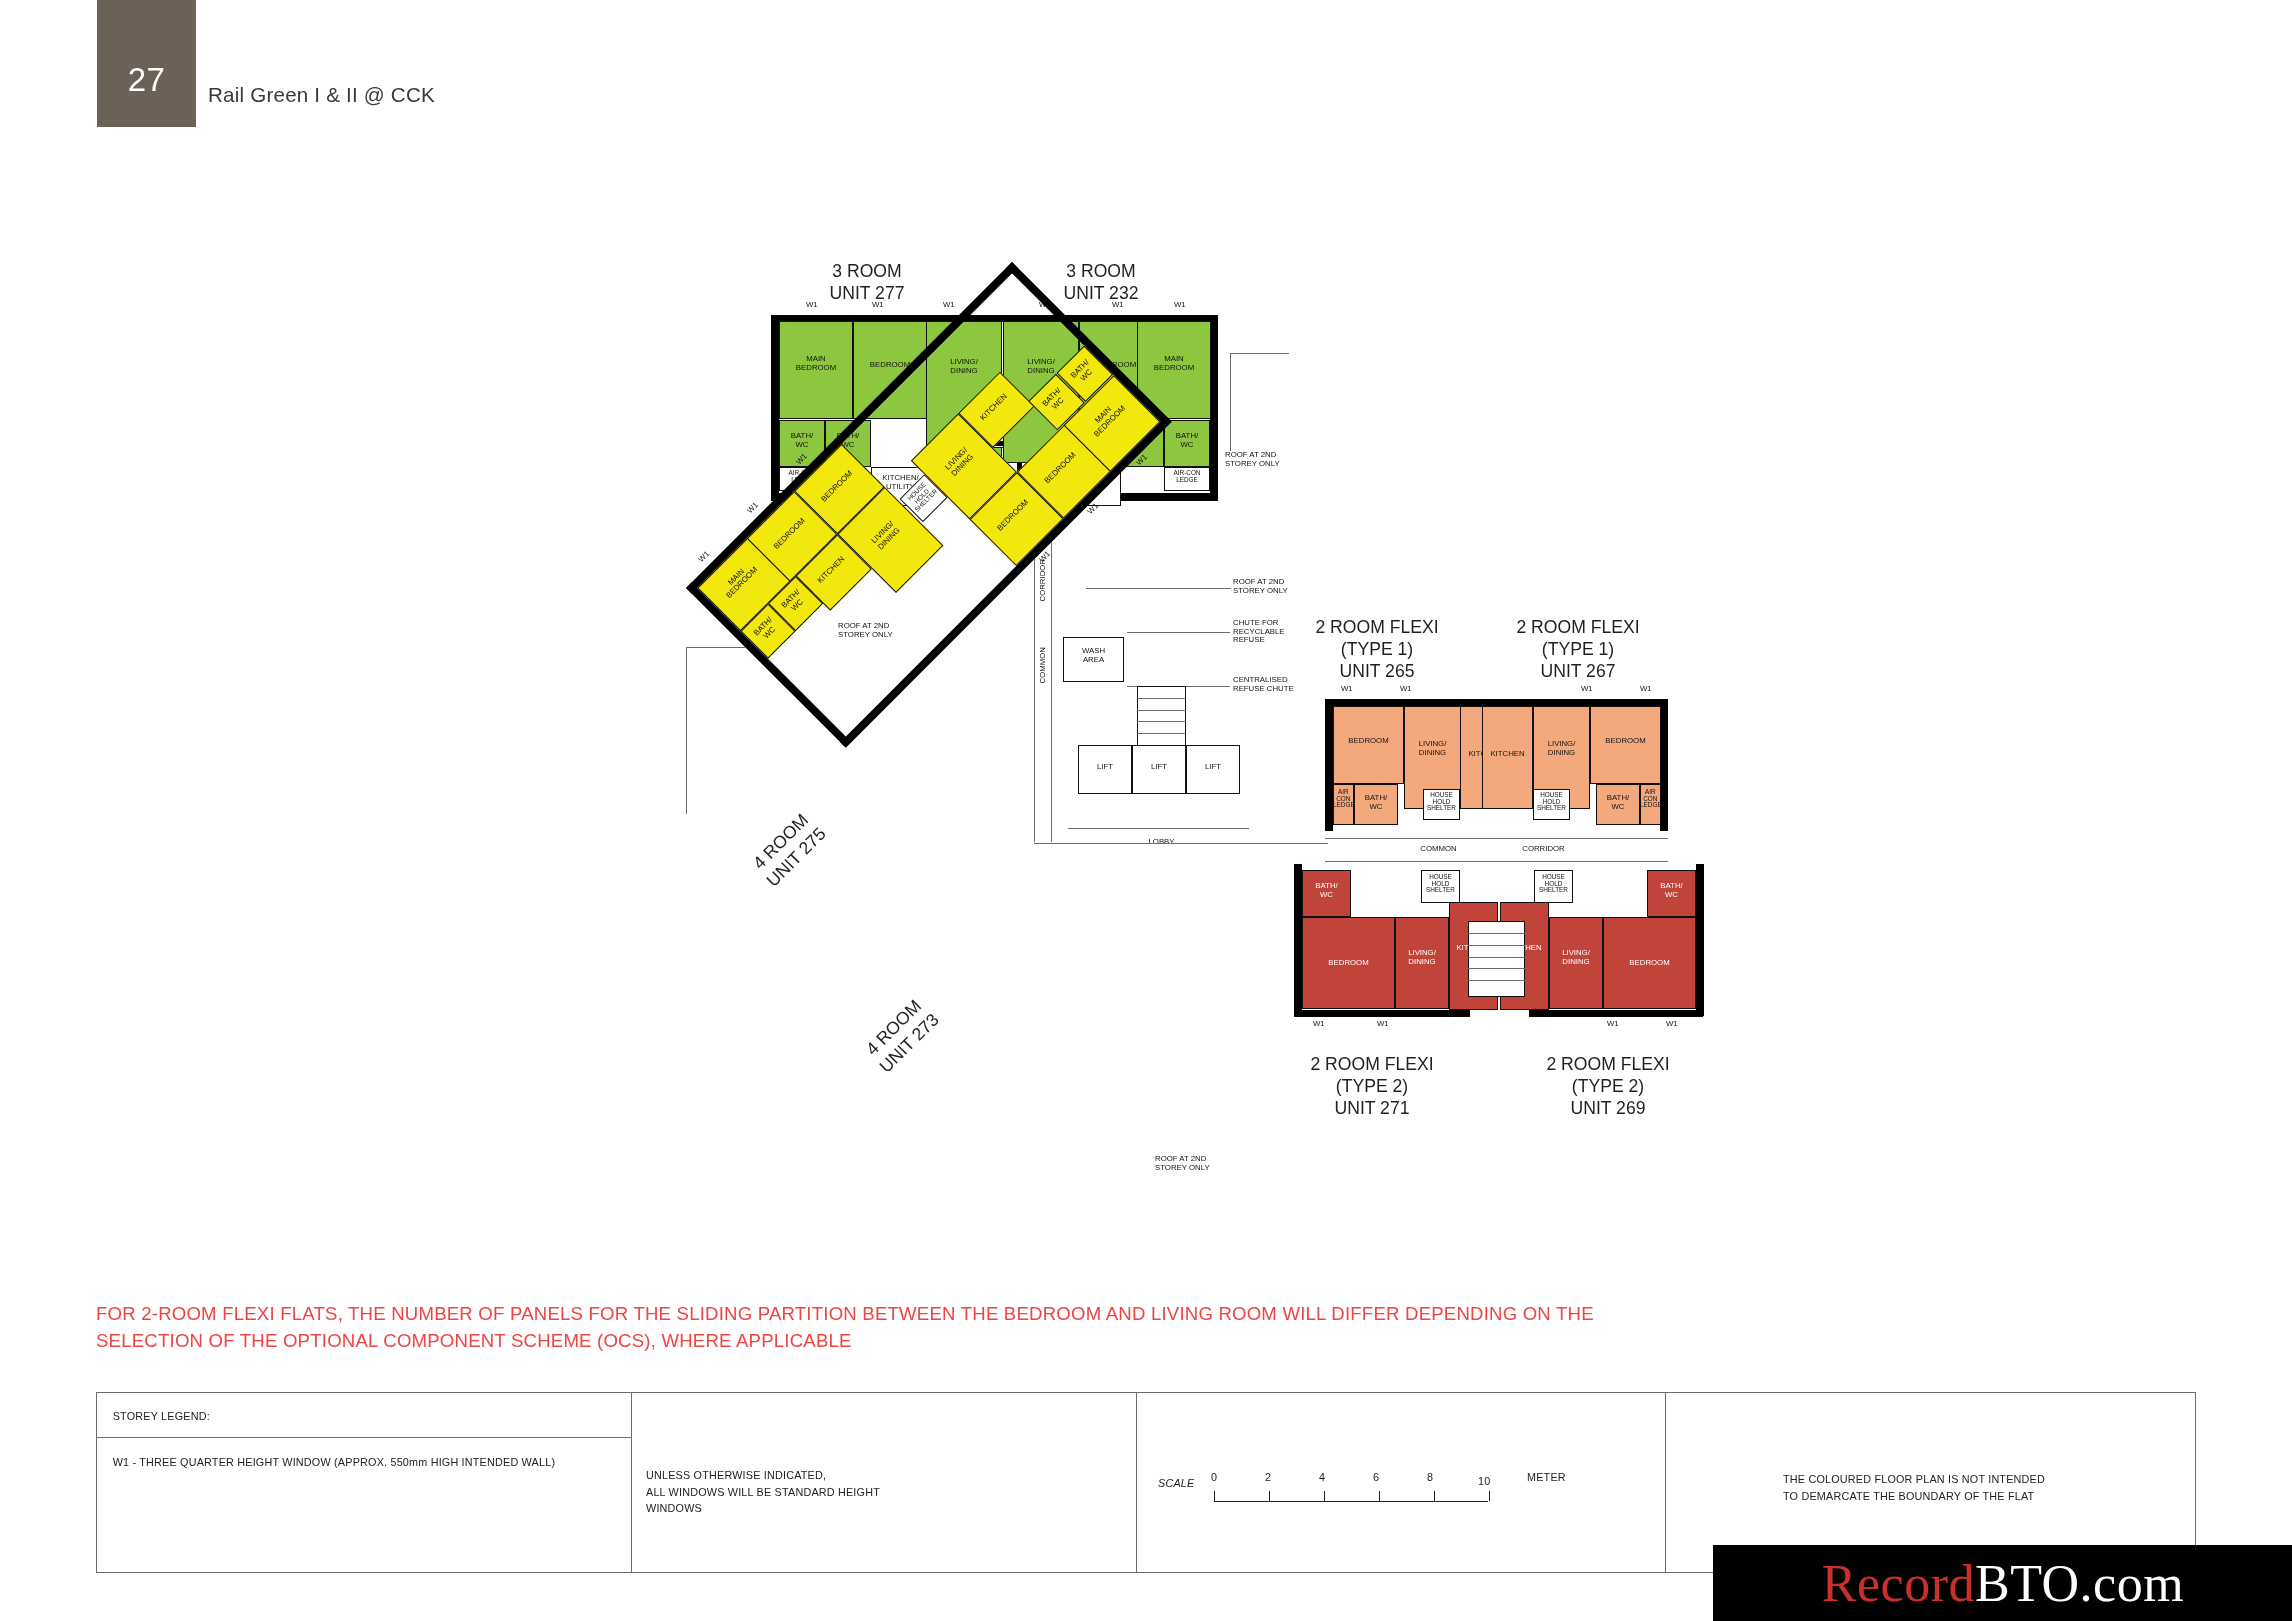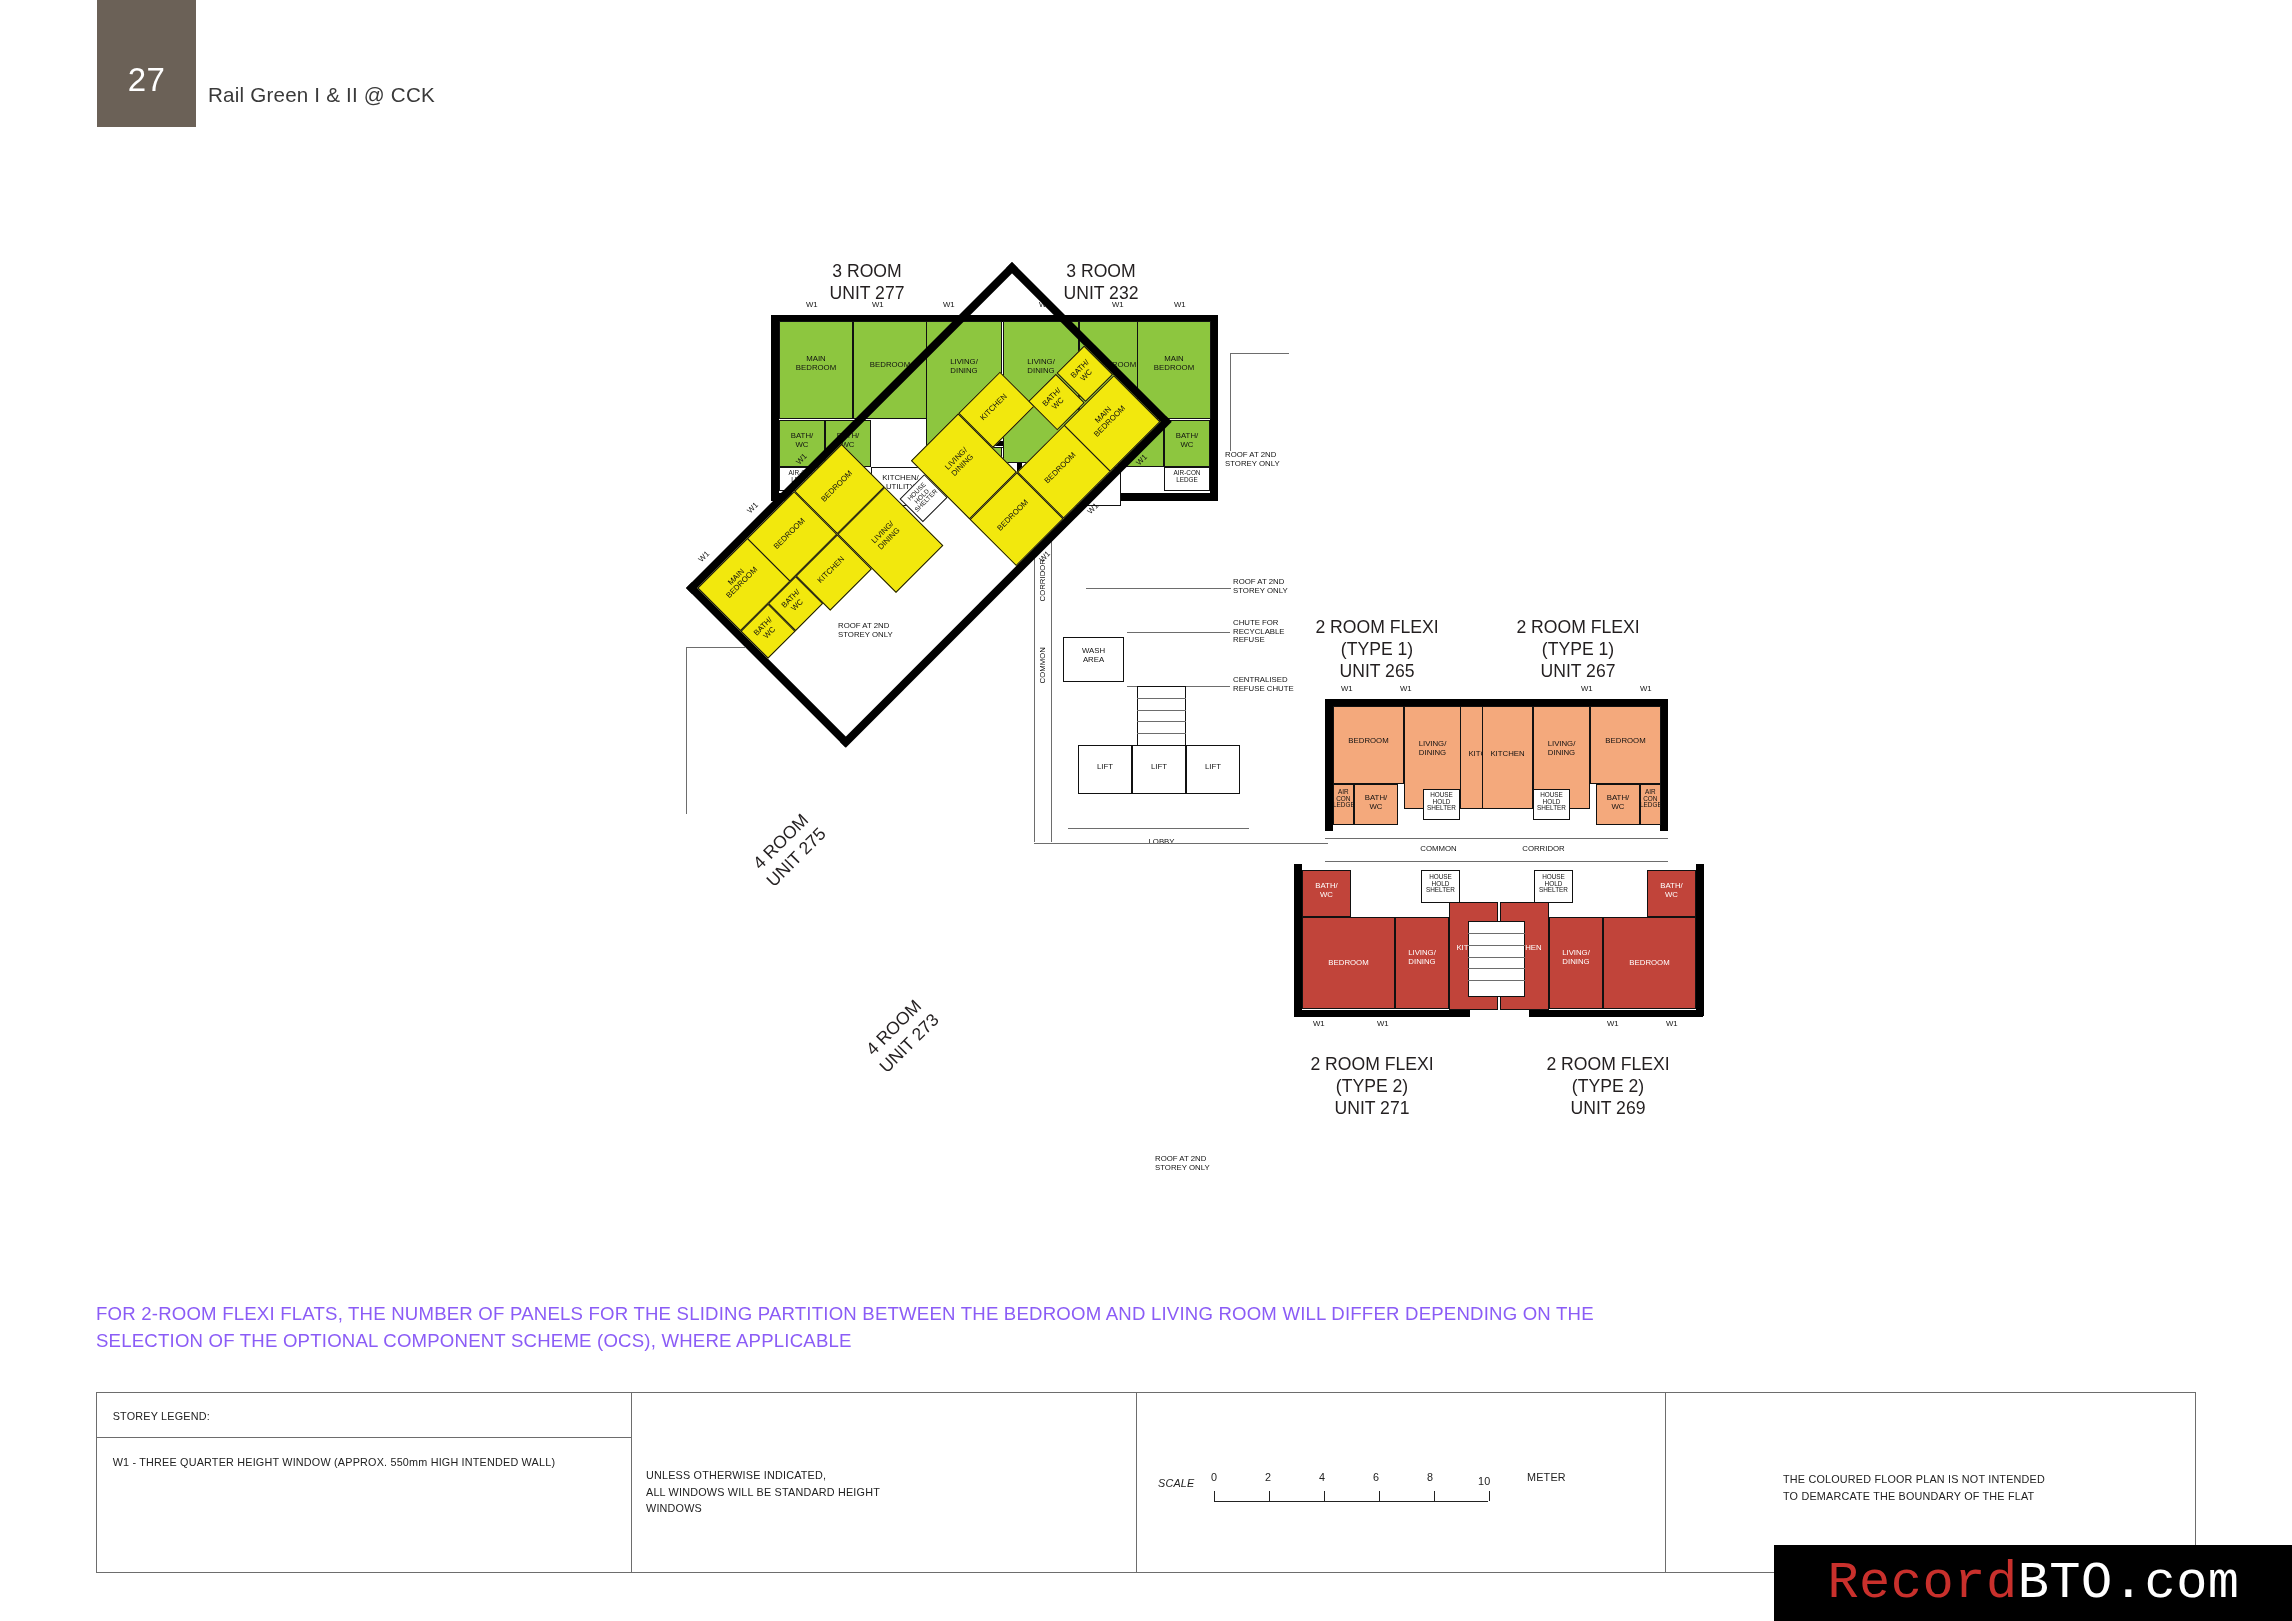--- a/index.html
+++ b/index.html
@@ -40,34 +40,34 @@
   .white{background:#fff;}
 
   .thin{position:absolute;background:#6d6d6d;}
 
   
   .block-title{
     position:absolute;left:96px;top:1237px;font-size:28px;letter-spacing:0.6px;color:#231f20;
   }
   .block-title .sub{font-size:22.5px;letter-spacing:0.6px;}
   .note{
-    position:absolute;left:96px;top:1301px;width:1568px;font-size:18.6px;color:#8b5cf6;
+    position:absolute;left:96px;top:1301px;width:1568px;font-size:18.6px;color:#ef4444;
     line-height:1.45;letter-spacing:0.2px;
   }
 
   .legend-box{position:absolute;left:96px;top:1392px;width:2100px;height:181px;border:1px solid #6d6d6d;box-sizing:border-box;}
   .legend-div{position:absolute;top:0;width:1px;height:179px;background:#6d6d6d;}
   .legend-txt{position:absolute;font-size:10.8px;color:#222;line-height:1.55;letter-spacing:0.2px;}
 
   .scalebar{position:absolute;height:1px;background:#222;}
   .tick{position:absolute;width:1px;background:#222;}
 
   .wm{
-    position:absolute;right:0;bottom:0;width:519px;height:76px;background:#000;
-    color:#fff;font-size:52px;font-family:Liberation Mono, monospace;
+    position:absolute;right:0;bottom:0;width:580px;height:76px;background:#000;
+    color:#fff;font-size:52px;font-family:Liberation Serif, serif;
     display:flex;align-items:center;justify-content:center;letter-spacing:0.5px;
   }
   .wm .rec{color:#c9302c;}
 </style>
 </head>
 <body>
 
 <div class="page">
 
   <div class="hdr-tab">

